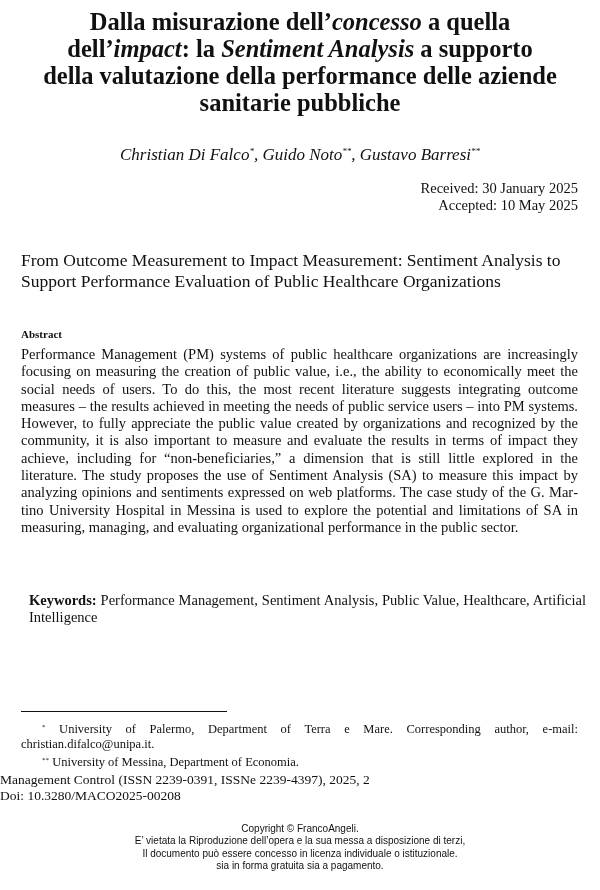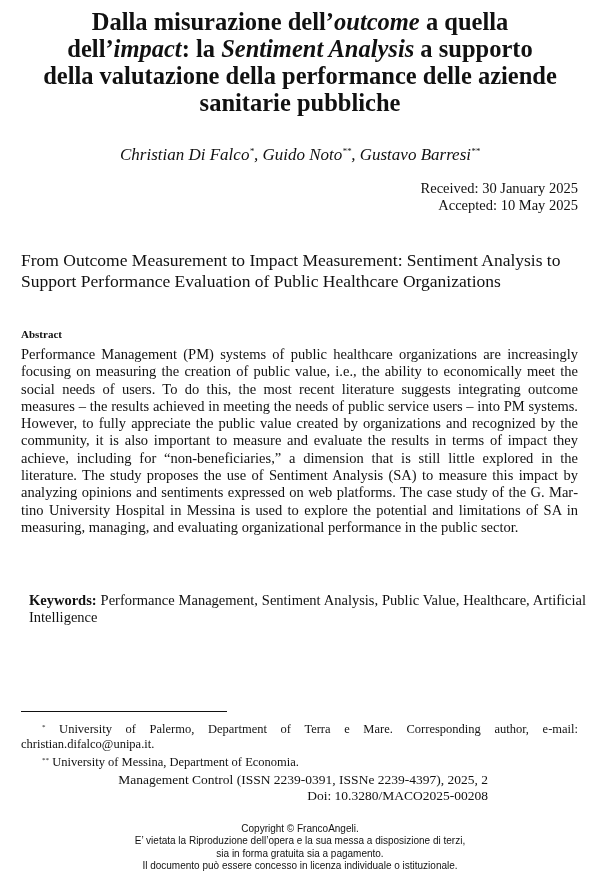--- a/index.html
+++ b/index.html
@@ -59,35 +59,35 @@
   .footnotes {
     position: absolute; left: 21px; width: 557px; top: 720px;
     font-family: "Liberation Serif", serif; font-size: 12.5px; line-height: 15.3px;
     text-align: justify;
   }
   .footnotes p { margin: 0; }
   .fn-indent { text-indent: 21px; }
   .footnotes sup { font-size: 7px; vertical-align: 4px; }
 
   .journal {
-    position: absolute; left: 0; width: 488px; top: 772px; text-align: right;
+    position: absolute; left: 0; width: 488px; top: 772px; text-align: left;
     font-family: "Liberation Serif", serif; font-size: 13.5px; line-height: 15.5px;
   }
 
   .copyright {
     position: absolute; left: 0; width: 600px; top: 823px; text-align: center;
     font-family: "Liberation Sans", sans-serif; font-size: 10px; line-height: 12.3px;
   }
 </style>
 </head>
 <body>
 
 <div class="page">
 
-  <h1 class="main-title"><span>Dalla misurazione dell’</span><i>outcome</i><span> a quella dell’</span><i>impact</i><span>: la </span><i>Sentiment Analysis</i><span> a supporto della valutazione della performance delle aziende sanitarie pubbliche</span></h1>
+  <h1 class="main-title"><span>Dalla misurazione dell’</span><i>concesso</i><span> a quella dell’</span><i>impact</i><span>: la </span><i>Sentiment Analysis</i><span> a supporto della valutazione della performance delle aziende sanitarie pubbliche</span></h1>
 
   <div class="authors"><span>Christian Di Falco</span><sup>*</sup><span>, </span><span>Guido Noto</span><sup>**</sup><span>, </span><span>Gustavo Barresi</span><sup>**</sup></div>
 
   <div class="dates">
     <div>Received: 30 January 2025</div>
     <div>Accepted: 10 May 2025</div>
   </div>
 
   <h2 class="en-title">From Outcome Measurement to Impact Measurement: Sentiment Analysis to Support Performance Evaluation of Public Healthcare Organizations</h2>
 
@@ -104,17 +104,17 @@
   </div>
 
   <div class="journal">
     <div>Management Control (ISSN 2239-0391, ISSNe 2239-4397), 2025, 2</div>
     <div>Doi: 10.3280/MACO2025-00208</div>
   </div>
 
   <div class="copyright">
     <div>Copyright © FrancoAngeli.</div>
     <div>E’ vietata la Riproduzione dell’opera e la sua messa a disposizione di terzi,</div>
+    <div>Il documento può essere concesso in licenza individuale o istituzionale.</div>
     <div>sia in forma gratuita sia a pagamento.</div>
-    <div>Il documento può essere concesso in licenza individuale o istituzionale.</div>
   </div>
 
 </div>
 
 </body></html>

